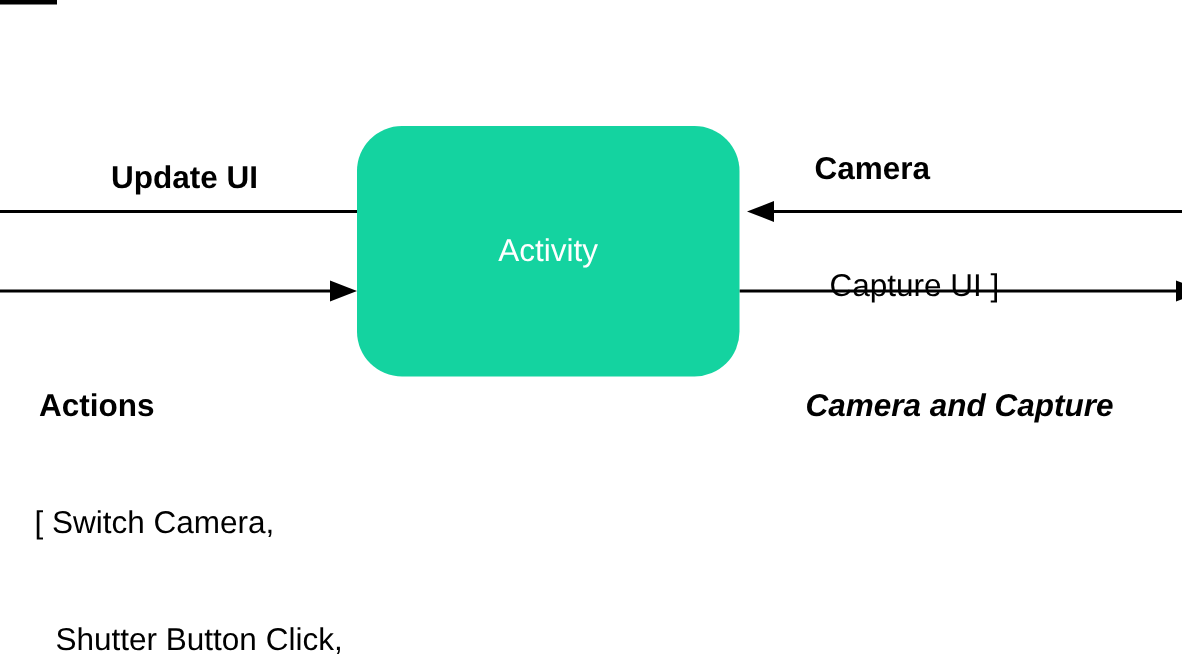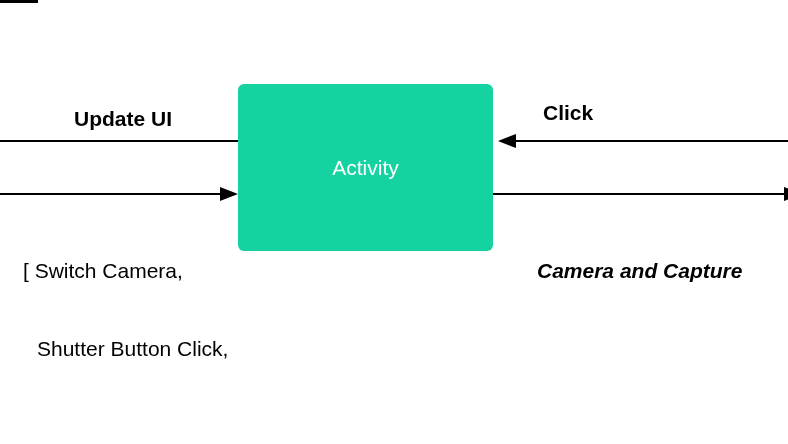--- a/index.html
+++ b/index.html
@@ -24,21 +24,21 @@
     width: 788px; height: 444px;
     display: block;
   }
   svg.arrows line { stroke: #000000; stroke-width: 2; }
   svg.arrows polygon { fill: #000000; }
   .node {
     position: absolute;
     left: 238px; top: 84px;
     width: 255px; height: 167px;
     background: #14D3A0;
-    border-radius: 6px;
+    border-radius: 30px;
     display: flex;
     align-items: center;
     justify-content: center;
   }
   .node-label {
     color: #ffffff;
     font-size: 21px;
   }
   .lbl {
     position: absolute;
@@ -81,24 +81,26 @@
     </g>
   </svg>
 
   <div class="node">
     <span class="node-label">Activity</span>
   </div>
 
   <div class="lbl bold update-ui">Update UI</div>
 
   <div class="lbl state-block">
-    <div class="bold pad3">Click</div>
+    <div class="bold pad3">Camera</div>
+    <div class="ind13">Capture UI ]</div>
   </div>
 
   <div class="lbl actions-block">
+    <div class="bold pad3">Actions</div>
     <div>[ Switch Camera,</div>
     <div class="ind14">Shutter Button Click,</div>
     
     
     
   </div>
 
   <div class="lbl ops-block">
     <div class="bold pad1">Camera and Capture</div>
     

